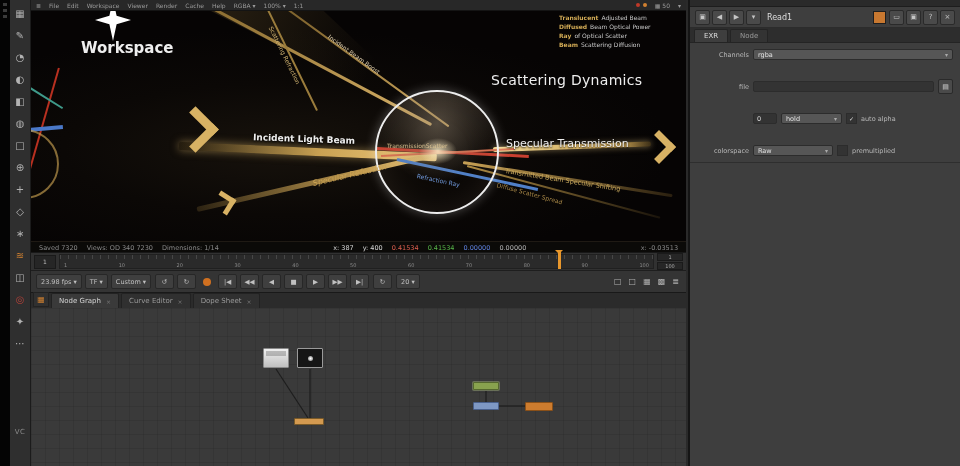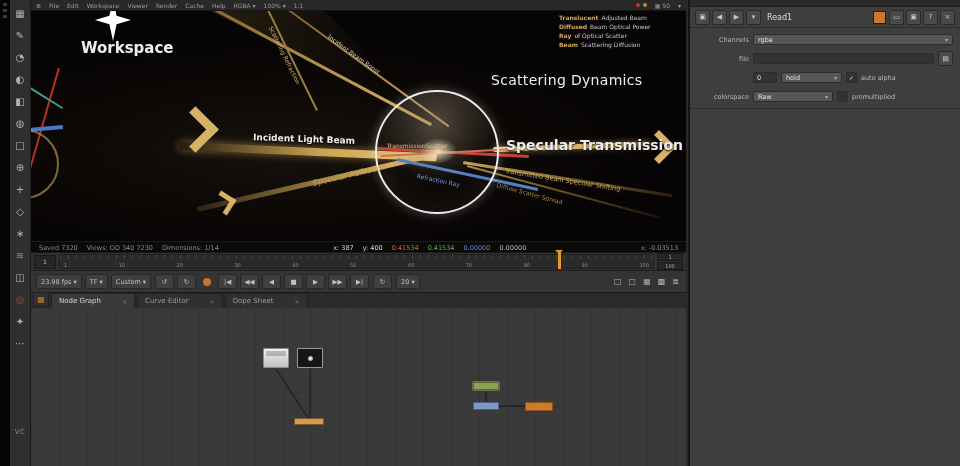--- a/index.html
+++ b/index.html
@@ -76,21 +76,21 @@
            background:radial-gradient(closest-side,rgba(255,240,200,.85),rgba(255,220,150,0));}
 
   .chev{border-style:solid;border-color:transparent #d8b264 #d8b264 transparent;transform:rotate(-45deg);}
   .chev-1{left:148px;top:102px;width:24px;height:24px;border-width:0 9px 9px 0;}
   .chev-2{left:184px;top:183px;width:13px;height:13px;border-width:0 5px 5px 0;transform:rotate(-58deg);}
   .chev-3{left:616px;top:124px;width:17px;height:17px;border-width:0 7px 7px 0;}
 
   .lab{color:#eee;white-space:nowrap;}
   .lab-incident{left:222px;top:123px;font-size:9px;font-weight:bold;transform:rotate(2deg);text-shadow:0 1px 2px #000;}
   .lab-reflect{left:282px;top:168px;font-size:8px;font-style:italic;color:#caa253;transform:rotate(-13deg);transform-origin:left center;}
-  .lab-trans{left:475px;top:126px;font-size:14px;font-weight:bold;text-shadow:0 1px 2px #000;}
+  .lab-trans{left:475px;top:126px;font-size:11px;font-weight:normal;text-shadow:0 1px 2px #000;}
   .lab-shift{left:474px;top:156px;font-size:6.5px;color:#c8a85e;transform:rotate(9deg);transform-origin:left center;}
   .lab-spread{left:466px;top:170px;font-size:6px;color:#ab8a48;transform:rotate(15deg);transform-origin:left center;}
   .lab-inner{left:356px;top:131px;font-size:6px;color:#d8c090;}
   .lab-refrac{left:386px;top:161px;font-size:6px;color:#6f97d8;transform:rotate(12deg);transform-origin:left center;}
   .lab-d1{left:243px;top:14px;font-size:6px;color:#cfb270;transform:rotate(64deg);transform-origin:left top;}
   .lab-d2{left:300px;top:22px;font-size:6px;color:#d8c8a8;transform:rotate(36deg);transform-origin:left top;}
 
   .corner{left:528px;top:2px;width:142px;font-size:6px;line-height:9px;color:#c8c8c8;}
   .corner .cline{white-space:nowrap;}
   .corner .gold{color:#d2ab56;font-weight:bold;margin-right:3px;}
@@ -130,21 +130,21 @@
   .tbtn{min-width:13px;padding:0 2px;}
   .rec{width:8px;height:8px;border-radius:50%;background:#d07020;margin:0 3px;}
   .ticon{font-size:8px;color:#b0b0b0;padding:0 2px;}
 
   
   .ngtabs{position:absolute;left:31px;top:292px;width:655px;height:16px;background:#2b2b2b;border-top:1px solid #191919;
           display:flex;align-items:flex-end;gap:2px;padding:0 2px;box-sizing:border-box;}
   .ngtab-menu{width:14px;height:13px;background:#303030;border:1px solid #222;display:flex;align-items:center;
               justify-content:center;color:#d08030;font-size:8px;margin-bottom:1px;}
   .ngtabs .list{display:flex;gap:2px;align-items:flex-end;}
-  .ngtab{height:14px;display:flex;align-items:center;gap:21px;padding:0 7px;background:#303030;color:#9a9a9a;
+  .ngtab{height:14px;display:flex;align-items:center;gap:5px;padding:0 7px;background:#303030;color:#9a9a9a;
          font-size:7px;border:1px solid #222;border-bottom:none;border-radius:2px 2px 0 0;}
   .ngtab.active{background:#3a3a3a;color:#d5d5d5;}
   .ngtab .x{font-size:6px;color:#777;}
 
   
   .ngcanvas{position:absolute;left:31px;top:308px;width:655px;height:158px;background:#3a3a3a;overflow:hidden;
     background-image:linear-gradient(rgba(0,0,0,.08) 1px,transparent 1px),
                      linear-gradient(90deg,rgba(0,0,0,.08) 1px,transparent 1px);
     background-size:14px 14px;}
   .edges{position:absolute;left:0;top:0;width:655px;height:158px;}
@@ -167,21 +167,21 @@
   .p-bar .grp{display:flex;gap:2px;align-items:center;}
   .pbtn{width:13px;height:13px;background:#4a4a4a;border:1px solid #2a2a2a;border-radius:2px;font-size:7px;
         color:#c5c5c5;display:flex;align-items:center;justify-content:center;}
   .p-title{font-size:8px;color:#ddd;margin-left:3px;}
   .swatch{width:11px;height:11px;border:1px solid #1e1e1e;background:#c87830;}
   .p-tabs{height:14px;background:#2d2d2d;display:flex;align-items:flex-end;padding:0 4px;gap:2px;border-bottom:1px solid #242424;}
   .p-tabs .list{display:flex;gap:2px;align-items:flex-end;}
   .ptab{height:12px;padding:0 9px;font-size:7px;color:#9a9a9a;background:#333;display:flex;align-items:center;
         border:1px solid #242424;border-bottom:none;border-radius:2px 2px 0 0;}
   .ptab.active{background:#3e3e3e;color:#ddd;}
-  .p-rows{padding:6px 7px 0;display:flex;flex-direction:column;gap:8px;}
+  .p-rows{padding:6px 7px 0;display:flex;flex-direction:column;gap:21px;}
   .prow{display:flex;align-items:center;gap:4px;height:11px;}
   .plabel{width:52px;text-align:right;font-size:6.5px;color:#b8b8b8;flex:none;}
   .pselect{height:11px;background:#565656;border:1px solid #2c2c2c;border-radius:2px;display:flex;align-items:center;
            justify-content:space-between;padding:0 4px;font-size:6.5px;color:#e2e2e2;box-sizing:border-box;}
   .pselect .caret{color:#aaa;font-size:6px;margin-left:4px;}
   .pinput{height:11px;background:#333;border:1px solid #2c2c2c;border-radius:2px;font-size:6.5px;color:#ddd;
           display:flex;align-items:center;padding:0 3px;box-sizing:border-box;}
   .pcheck{width:9px;height:9px;background:#333;border:1px solid #2c2c2c;color:#ddd;font-size:6px;
           display:flex;align-items:center;justify-content:center;flex:none;}
   .pchecklabel{font-size:6.5px;color:#b8b8b8;}
@@ -438,20 +438,27 @@
       <span class="swatch" style="background: rgb(200, 120, 48);"></span>
       <div class="grp">
 
       <span class="pbtn">▭</span>
           <span class="pbtn">▣</span>
           <span class="pbtn">?</span>
           <span class="pbtn">×</span>
         </div>
     </div>
 
+    <div class="p-tabs">
+      <div class="list">
+
+      <div class="ptab active">EXR</div>
+          <div class="ptab">Node</div>
+        </div>
+    </div>
 
     <div class="p-rows">
       <div class="prow">
         <span class="plabel">Channels</span>
         <div class="pselect flex1">
           <span>rgba</span>
           <span class="caret">▾</span>
         </div>
       </div>
 

